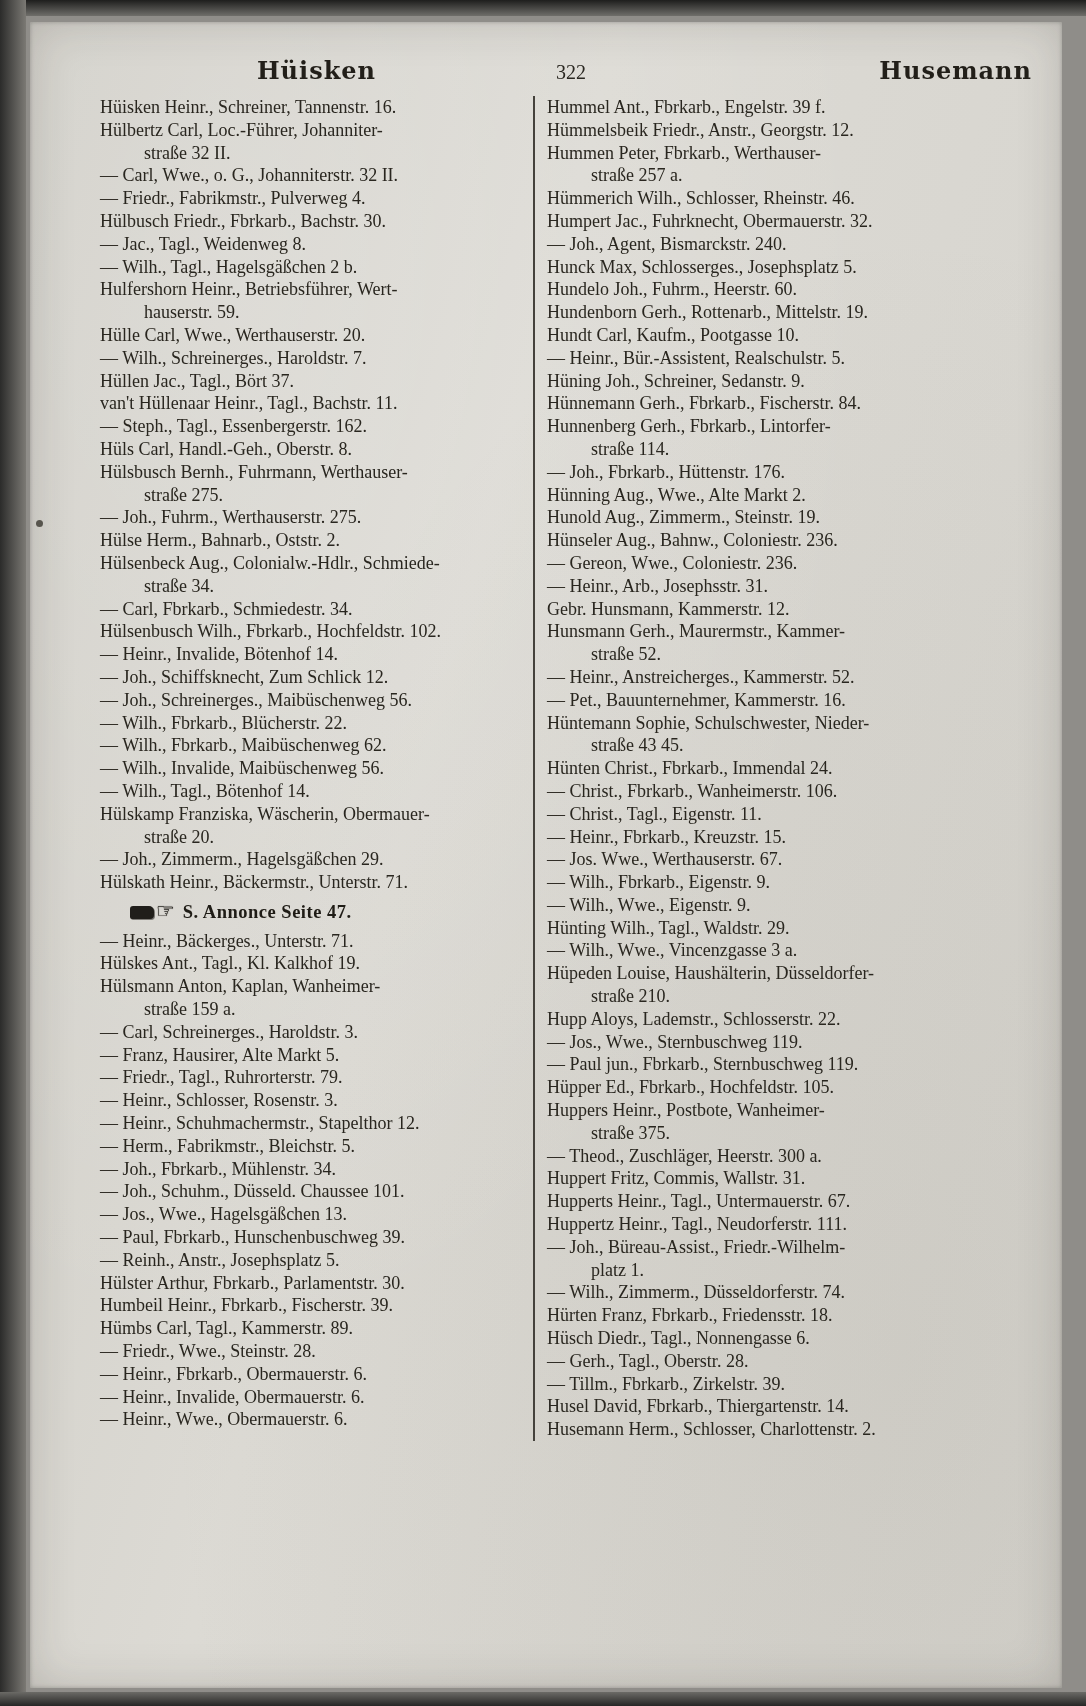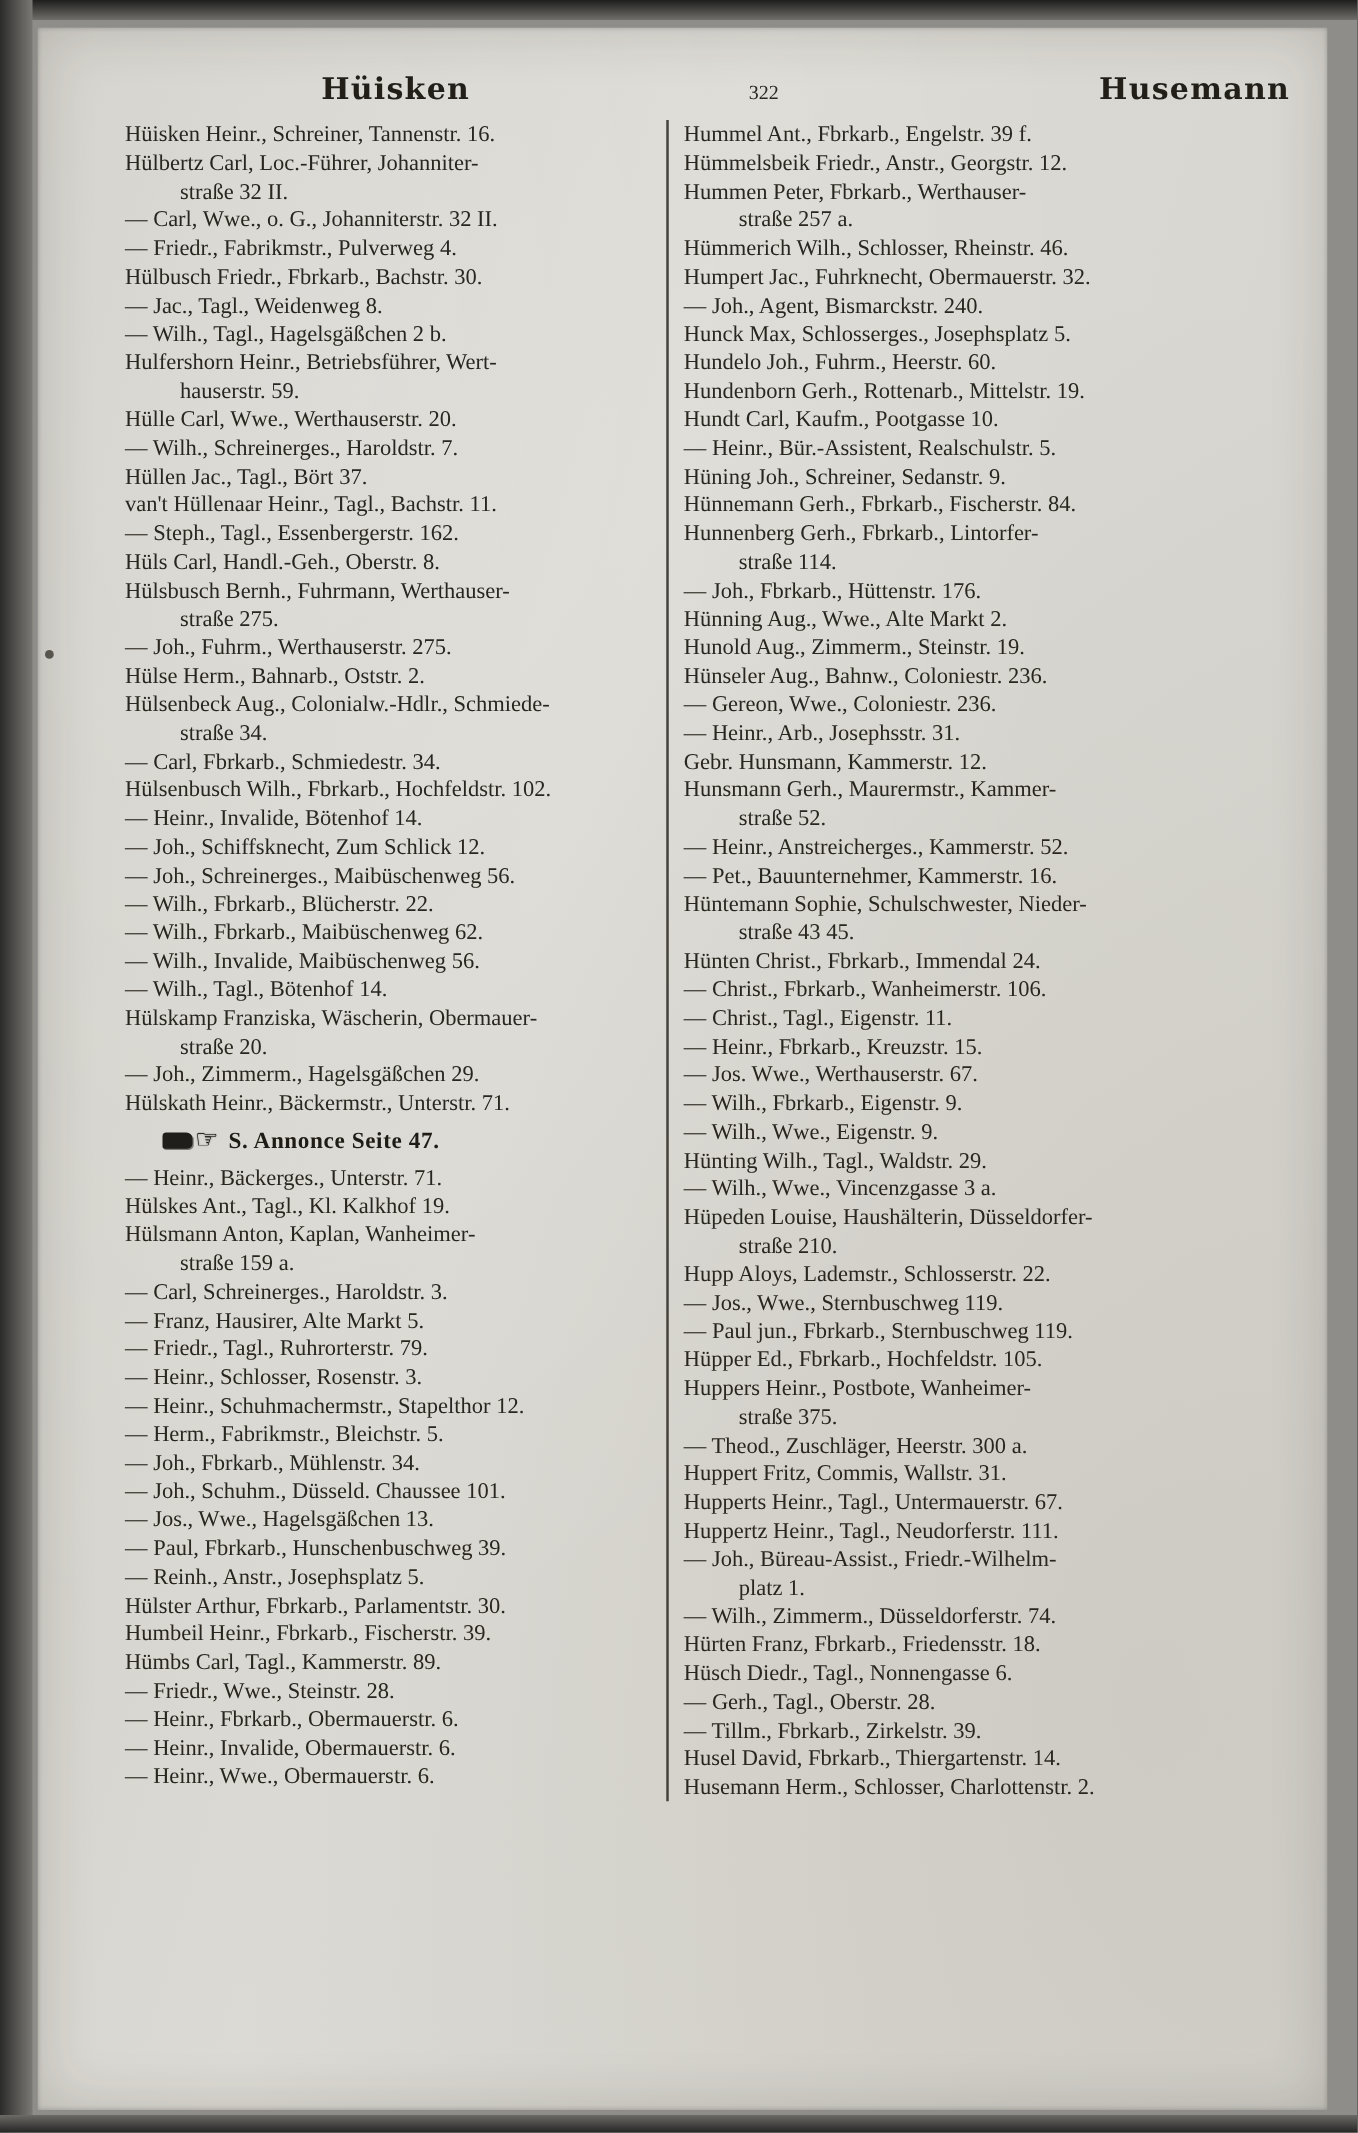--- a/index.html
+++ b/index.html
@@ -22,26 +22,26 @@
     border-radius:2px;
     box-shadow:inset 0 0 46px rgba(40,35,25,.18), inset 0 0 4px rgba(0,0,0,.25);
     color:#29261f;
     padding:28px 0 0 0;
     box-sizing:border-box;
   }
   .speck{position:absolute;left:6px;top:498px;width:7px;height:7px;border-radius:50%;background:#3a372f;opacity:.8;}
 
   .page-header{
     display:flex;align-items:baseline;
-    padding:6px 30px 0 70px;height:34px;box-sizing:border-box;
+    padding:6px 30px 0 70px;height:34px;box-sizing:border-box;gap:23px;
   }
   .hdr-left,.hdr-right{font-weight:bold;font-size:24px;letter-spacing:1px;
     font-family:"DejaVu Serif",serif;color:#221f19;}
   .hdr-left{width:433px;text-align:center;}
-  .hdr-num{width:90px;text-align:right;font-size:16px;color:#2b2822;}
+  .hdr-num{width:90px;text-align:left;font-size:20px;color:#2b2822;}
   .hdr-right{flex:1;text-align:right;}
 
   .columns{display:flex;margin-top:12px;padding:0 30px 0 70px;}
   .col{box-sizing:border-box;}
   .col-left{width:433px;padding-right:10px;}
   .divider{width:2px;background:#45423c;align-self:stretch;}
   .col-right{flex:1;padding-left:12px;}
 
   .entry{
     font-size:18px;line-height:22.8px;

